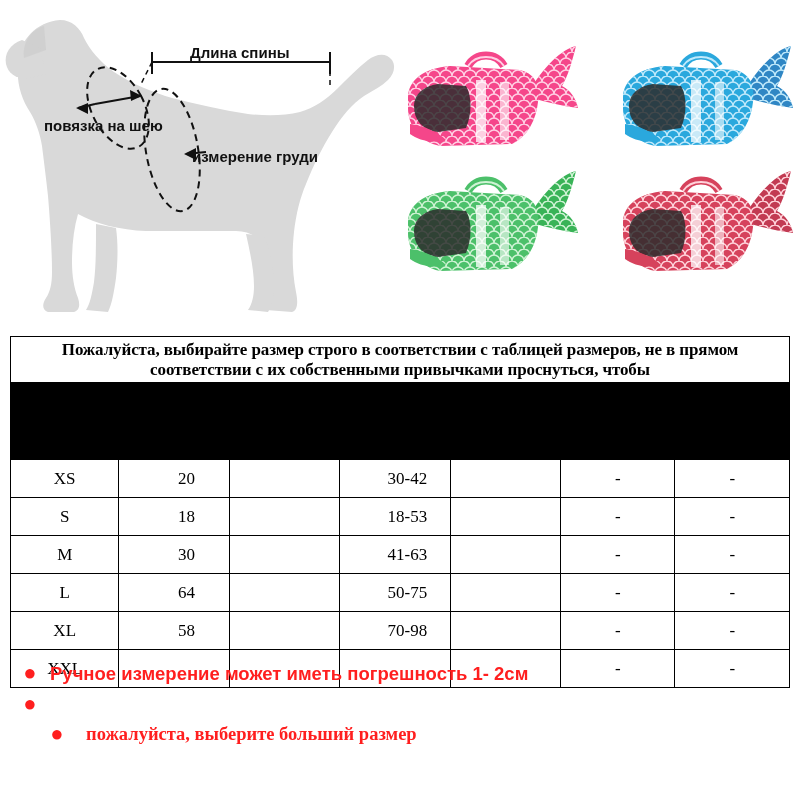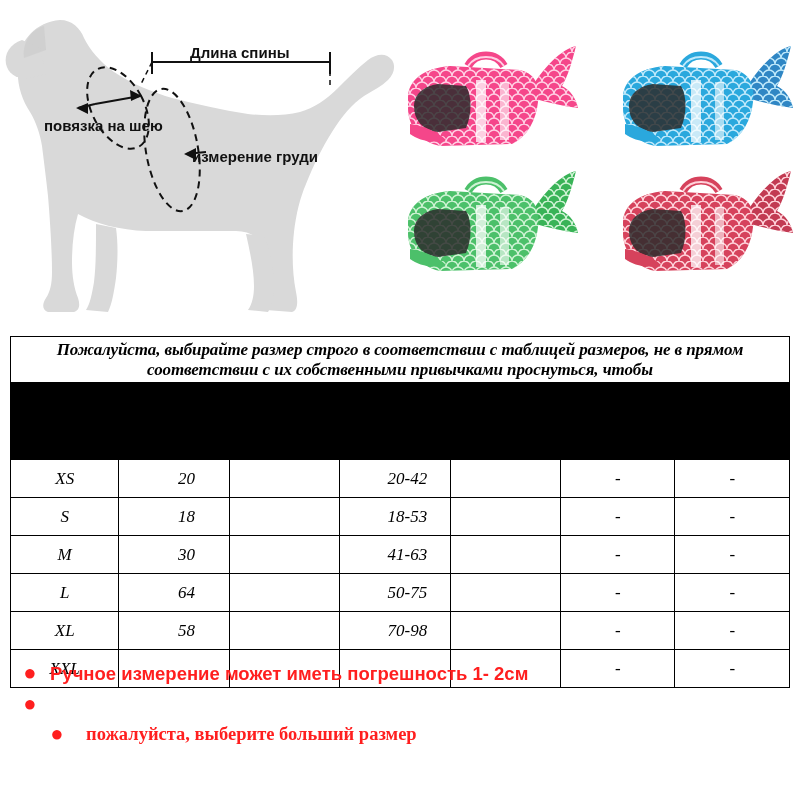--- a/index.html
+++ b/index.html
@@ -58,21 +58,20 @@
   .table-wrap {
     position: absolute;
     left: 10px;
     top: 336px;
     width: 780px;
   }
   table.size-table {
     border-collapse: collapse;
     width: 780px;
     table-layout: fixed;
-    font-style: italic;
   }
   table.size-table th,
   table.size-table td {
     border: 1px solid #000;
     text-align: center;
     font-family: "Liberation Serif", serif;
     color: #000;
   }
   .note-row td {
     border: 1px solid #000;
@@ -351,21 +350,21 @@
           <th>Cm</th>
           <th>Inch</th>
           <th>Cm</th>
           <th>Inch</th>
         </tr>
 
         <tr>
           <td>XS</td>
           <td class="val cell-left">20</td>
           <td></td>
-          <td class="val cell-left">20-42</td>
+          <td class="val cell-left">30-42</td>
           <td></td>
           <td class="dash">-</td>
           <td class="dash">-</td>
         </tr>
         <tr>
           <td>S</td>
           <td class="val cell-left">18</td>
           <td></td>
           <td class="val cell-left">18-53</td>
           <td></td>

